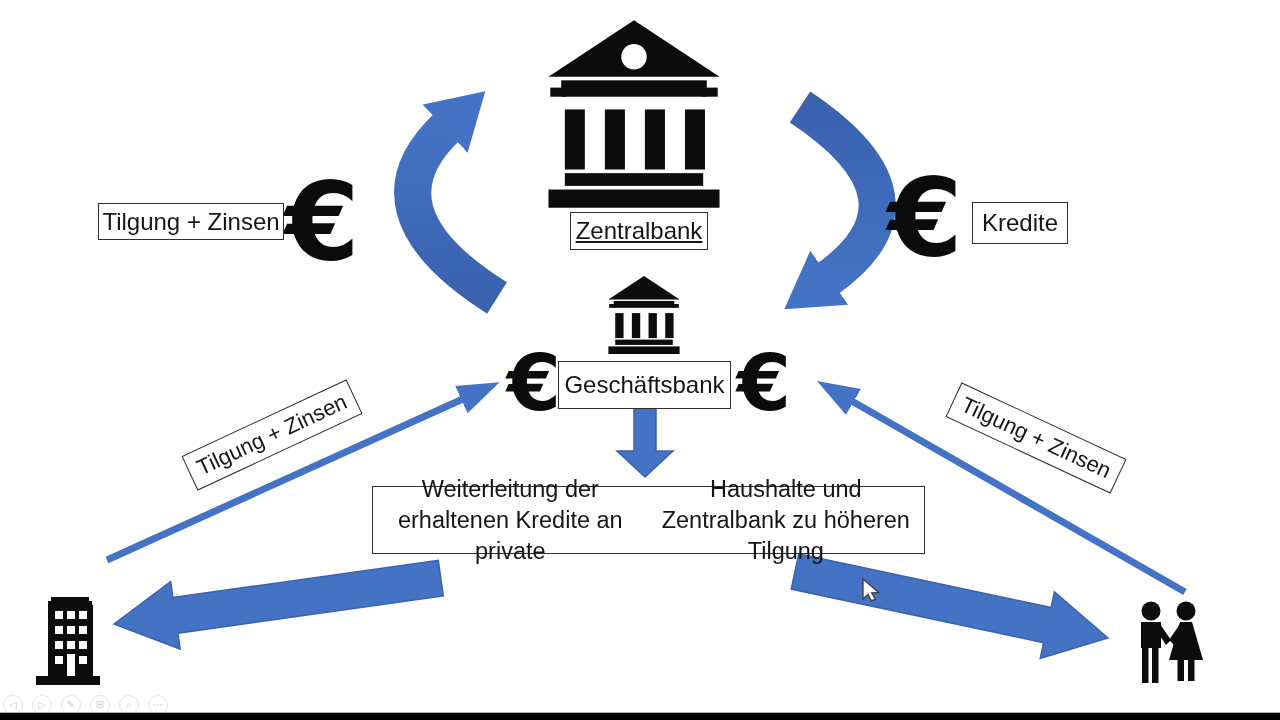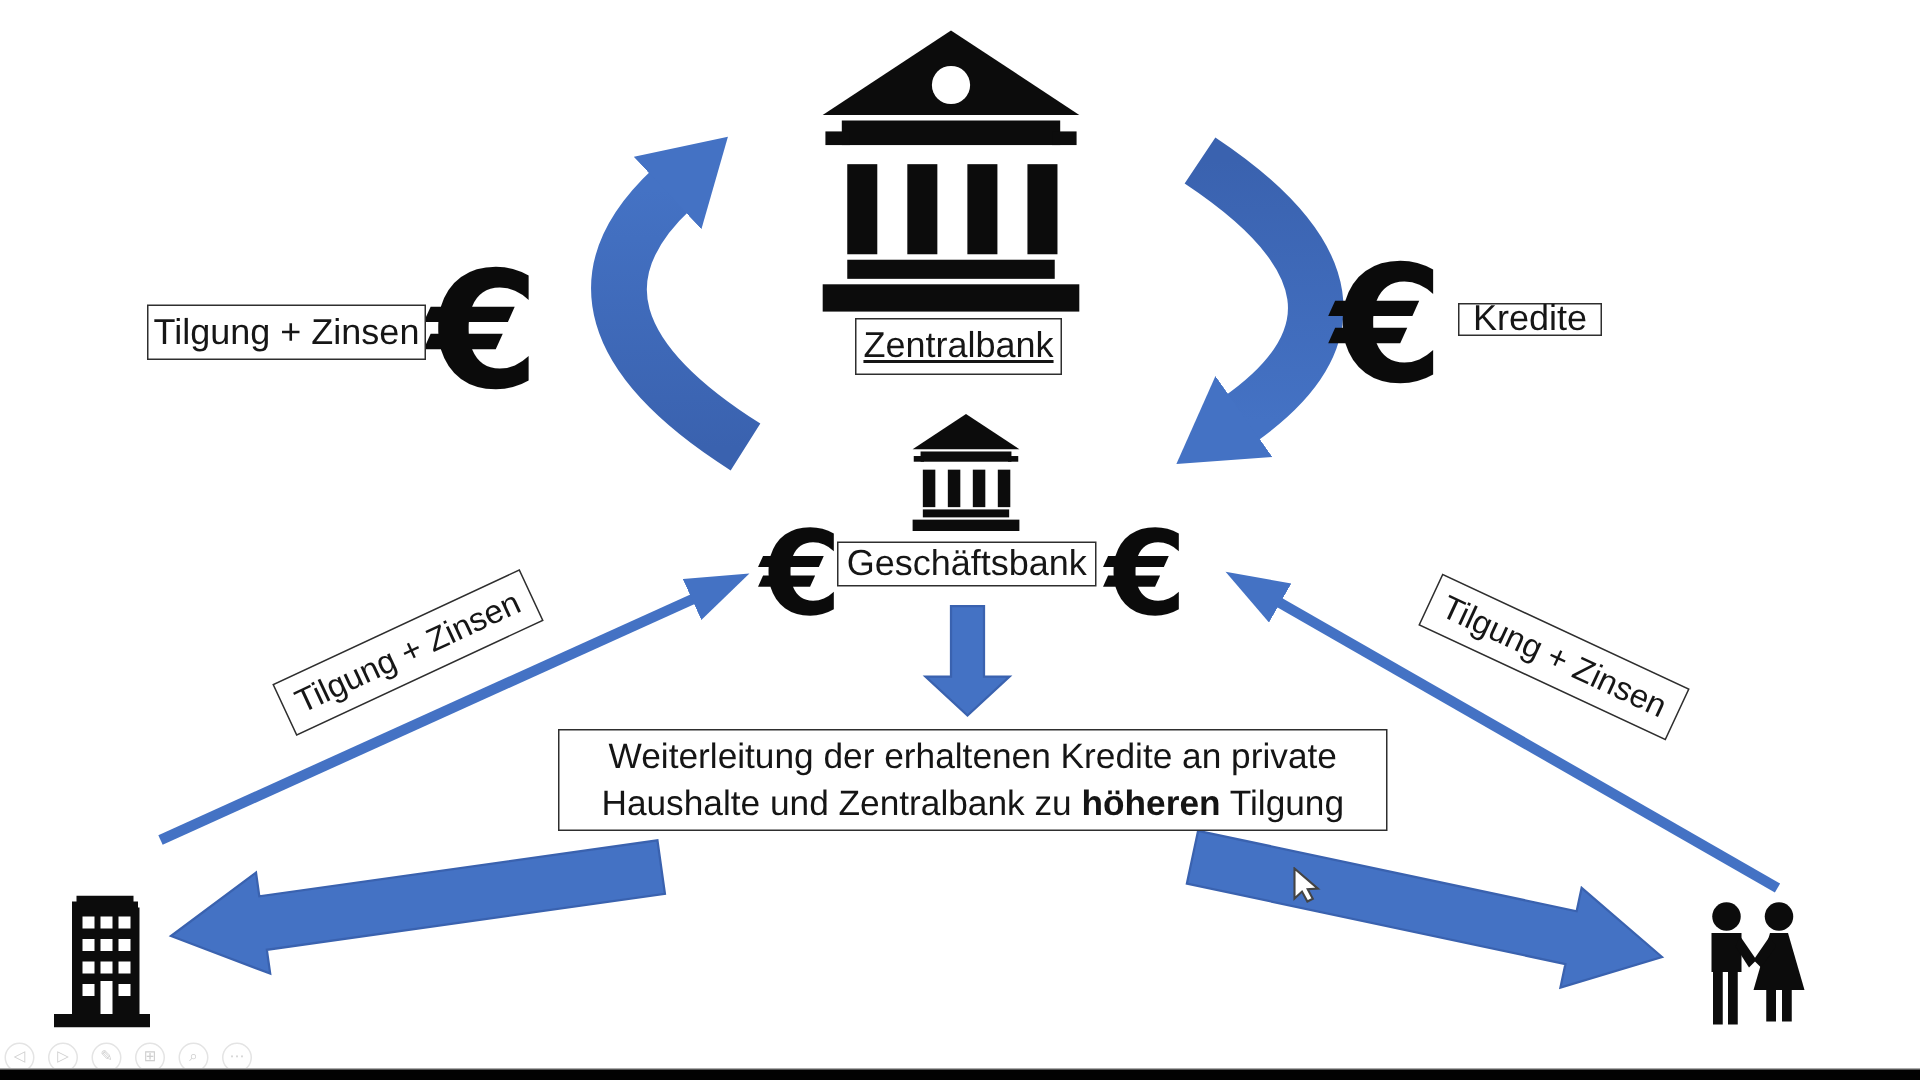--- a/index.html
+++ b/index.html
@@ -9,23 +9,23 @@
   svg.overlay{position:absolute;left:0;top:0;}
   .label-box{position:absolute;background:#ffffff;border:1.5px solid #2e2e2e;
              display:flex;align-items:center;justify-content:center;
              font-size:24px;color:#161616;box-sizing:border-box;}
   .label-box.rot{border-width:1.2px;font-size:22px;}
   .euro{position:absolute;display:flex;align-items:center;justify-content:center;
         font-family:"DejaVu Sans",sans-serif;color:#0b0b0b;line-height:1;font-weight:600;}
   .euro.big{font-size:108px;width:74px;height:100px;}
   .euro.mid{font-size:78px;width:56px;height:72px;}
   .center-box{position:absolute;left:372px;top:486px;width:553px;height:68px;background:#fff;
-              border:1.6px solid #2e2e2e;box-sizing:border-box;display:flex;flex-direction:column;
+              border:1.6px solid #2e2e2e;box-sizing:border-box;display:flex;flex-direction:row;
               align-items:center;justify-content:center;font-size:23.5px;line-height:31px;text-align:center;}
-  .center-box b{font-weight:bold;}
+  .center-box b{font-weight:normal;}
   .icon-black{fill:#0c0c0c;}
   .bank-small .bank-circle{display:none;}
   
   .toolbar{position:absolute;left:3px;top:695px;display:flex;gap:9px;}
   .tb-btn{width:20px;height:20px;border-radius:50%;border:1px solid #e4e4e4;background:rgba(255,255,255,.7);
           color:#cfcfcf;font-size:10px;line-height:18px;text-align:center;cursor:pointer;
           font-family:"DejaVu Sans",sans-serif;padding:0;box-sizing:border-box;}
   .bottom-bar{position:absolute;left:0;top:712px;width:1280px;height:8px;background:#020202;border-top:1px solid #ababab;}
   .arrow-fill{fill:var(--arrow);stroke:var(--arrow-dark);stroke-width:1.5;}
   .thin-line{stroke:var(--arrow);stroke-width:7;fill:none;}
@@ -142,23 +142,23 @@
       <rect class="icon-black" x="54" y="62" width="6.5" height="21"></rect>
     </svg>
   </div>
 
   <div class="euro big" style="left:285px;top:172px;">€</div>
   <div class="euro big" style="left:888px;top:168px;">€</div>
   <div class="euro mid" style="left:506px;top:347px;">€</div>
   <div class="euro mid" style="left:736px;top:347px;">€</div>
 
   <div class="label-box" style="left:570px;top:212px;width:138px;height:38px;text-decoration:underline;">Zentralbank</div>
-  <div class="label-box" style="left:558px;top:361px;width:173px;height:30px;">Geschäftsbank</div>
+  <div class="label-box" style="left:558px;top:361px;width:173px;height:48px;">Geschäftsbank</div>
   <div class="label-box" style="left:98px;top:203px;width:186px;height:37px;">Tilgung + Zinsen</div>
-  <div class="label-box" style="left:972px;top:202px;width:96px;height:22px;">Kredite</div>
+  <div class="label-box" style="left:972px;top:202px;width:96px;height:42px;">Kredite</div>
   <div class="label-box rot" style="left:181px;top:416px;width:182px;height:38px;transform:rotate(-25deg);">Tilgung + Zinsen</div>
   <div class="label-box rot" style="left:945px;top:419px;width:182px;height:38px;transform:rotate(25deg);">Tilgung + Zinsen</div>
 
   <div class="center-box">
     <span>Weiterleitung der erhaltenen Kredite an private</span>
     <span><span>Haushalte und Zentralbank zu </span><b>höheren</b><span> Tilgung</span></span>
   </div>
 
   <svg class="abs" style="left:862px;top:578px;" width="22" height="24" viewBox="0 0 11 12">
     <polygon points="0.5,0.5 0.5,10.5 3,8.2 4.8,11.5 6.6,10.6 4.9,7.4 8.3,7.2" fill="#ffffff" stroke="#444" stroke-width="0.7"></polygon>

